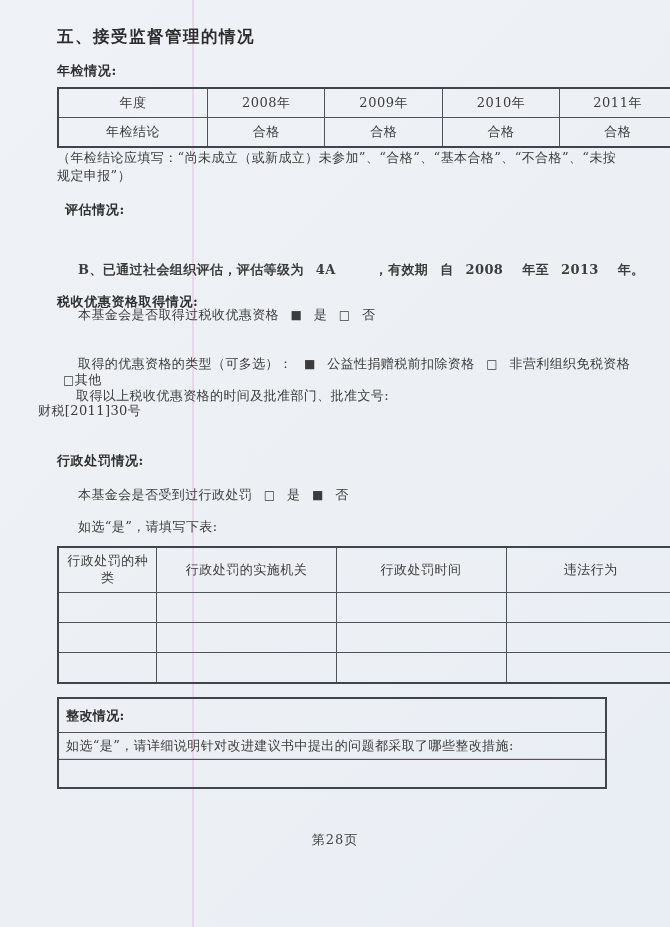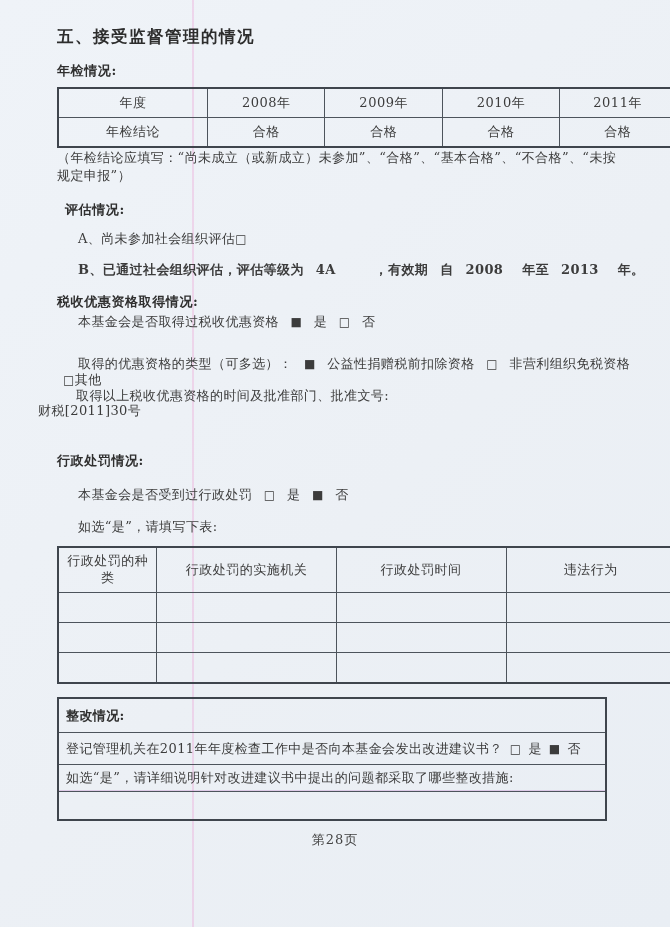--- a/index.html
+++ b/index.html
@@ -70,38 +70,35 @@
       <td>合格</td>
       <td>合格</td>
     </tr>
   </tbody>
     </table>
 
   <div class="abs note" style="left:57px;top:149px;">（年检结论应填写：“尚未成立（或新成立）未参加”、“合格”、“基本合格”、“不合格”、“未按规定申报”）</div>
 
   <div class="abs sec-heading" style="left:57px;top:201px;margin-left:8px;">评估情况:</div>
 
-  <div class="abs" style="left:78px;top:230px;">
-    <span>A、尚未参加社会组织评估</span><span class="cb">□</span>
-  </div>
 
   <div class="abs" style="left:78px;top:261px;width:580px;white-space:nowrap;font-weight:bold;">
     <span>B、已通过社会组织评估，评估等级为</span>
     <span class="gap-s">4A</span>
     <span class="gap-l">，有效期</span>
     <span class="gap-s">自</span>
     <span class="gap-s">2008</span>
     <span class="gap-m">年至</span>
     <span class="gap-s">2013</span>
     <span class="gap-m">年。</span>
   </div>
 
   <div class="abs sec-heading" style="left:57px;top:293px;">税收优惠资格取得情况:</div>
 
-  <div class="abs" style="left:78px;top:313px;">
+  <div class="abs" style="left:78px;top:306px;">
     <span>本基金会是否取得过税收优惠资格</span>
     <span class="cb gap-s">■</span>
     <span class="gap-s">是</span>
     <span class="cb gap-s">□</span>
     <span class="gap-s">否</span>
   </div>
 
   <div class="abs" style="left:78px;top:355px;white-space:nowrap;text-align:center;">
     <span>取得的优惠资格的类型（可多选）：</span>
     <span class="cb gap-s">■</span>
@@ -159,26 +156,19 @@
       <td class="empty"></td>
       <td class="empty"></td>
       <td class="empty"></td>
       <td class="empty"></td>
     </tr>
   </tbody>
     </table>
 
   <div class="rect-box">
     <div class="rect-row rect-row1">整改情况:</div>
-    <div class="rect-row rect-row2">
-      <span>登记管理机关在2011年年度检查工作中是否向本基金会发出改进建议书？</span>
-      <span class="cb gap-s">□</span>
-      <span class="gap-s">是</span>
-      <span class="cb gap-s">■</span>
-      <span class="gap-s">否</span>
-    </div>
     <div class="rect-row rect-row3">如选“是”，请详细说明针对改进建议书中提出的问题都采取了哪些整改措施:</div>
     <div class="rect-row rect-row4"></div>
   </div>
 
   <div class="page-num">第28页</div>
 
 </div>
 
 </body></html>

